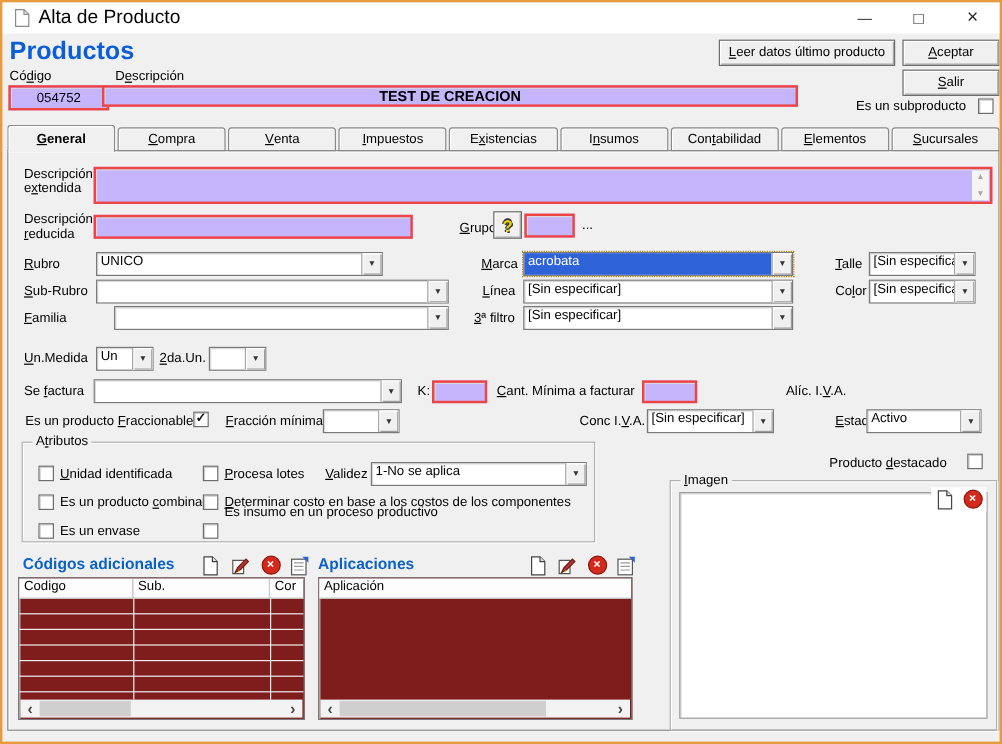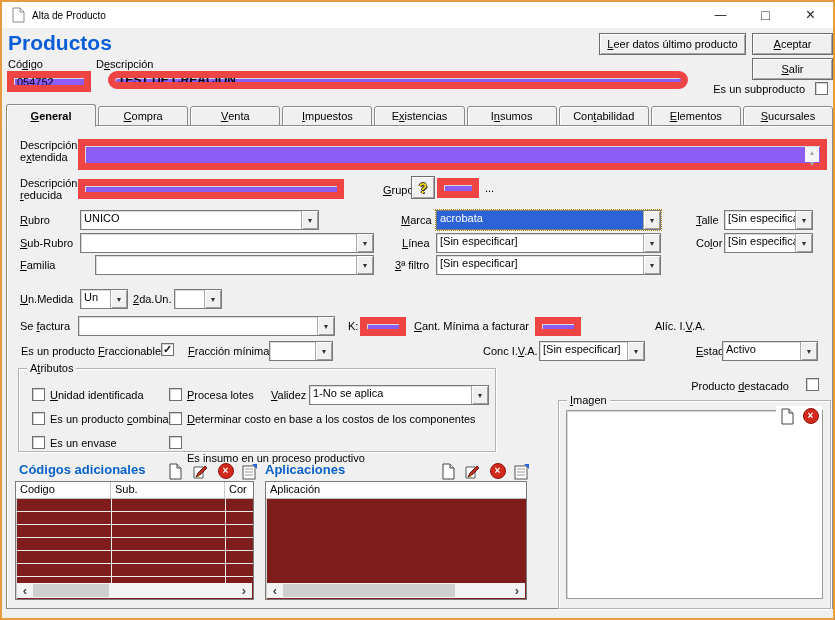--- a/index.html
+++ b/index.html
@@ -6,33 +6,33 @@
   html,body { background:#cfcfcf; }
   body { font-family:"Liberation Sans", sans-serif; }
   #win { position:relative; width:835px; height:620px; background:#f0f0f0;
          border:2px solid #e89b3e; overflow:hidden; font-size:11px; color:#000; }
   .abs { position:absolute; }
   .lbl { position:absolute; font-size:11px; white-space:nowrap; color:#000; }
   .lbl u { text-decoration:underline; }
   
   .titlebar { position:absolute; left:0; top:0; right:0; height:26px; background:#fff;
               display:flex; align-items:center; }
-  .tb-title { font-size:10px; margin-left:8px; }
+  .tb-title { font-size:16px; margin-left:8px; }
   .tb-ctrls { margin-left:auto; display:flex; }
   .tb-btn { width:45px; height:26px; display:flex; align-items:center; justify-content:center;
             color:#222; font-size:14px; }
   
   .btn { position:absolute; background:#f0f0f0; border:1px solid #6d6d6d;
          box-shadow: inset 1px 1px 0 #ffffff, inset -1px -1px 0 #a7a7a7;
          font-size:11px; display:flex; align-items:center; justify-content:center; }
   .btn u { text-decoration:underline; }
   
-  .inp { position:absolute; background:#8b5cf6; border:7px solid #ef4444;
+  .inp { position:absolute; background:#c4b5fd; border:2px solid #ef4444;
          box-shadow: inset 1px 1px 0 #d9d9d9; font:11px "Liberation Sans",sans-serif;
-         padding:0 3px; }
+         padding:0 3px;text-align:center; }
   .bold { font-weight:bold; font-size:12px; }
   
   .combo { position:absolute; height:20px; background:#fff; border:1px solid #7a7a7a;
            box-shadow: inset 1px 1px 0 #d9d9d9; display:flex; align-items:stretch; }
   .combo .v { flex:1; padding:1px 3px 0 3px; font-size:11px; white-space:nowrap; overflow:hidden; }
   .combo .b { width:17px; background:#f0f0f0; border-left:1px solid #a9a9a9;
               box-shadow: inset 1px 1px 0 #fff, inset -1px -1px 0 #9c9c9c;
               display:flex; align-items:center; justify-content:center;
               font-size:7px; color:#333; }
   .combo.sel { outline:1px dotted #b8860b; }
@@ -111,21 +111,21 @@
 
   <div class="heading">Productos</div>
 
   <div class="btn" style="left:597px;top:31px;width:147px;height:22px"><u>L</u>eer datos último producto</div>
   <div class="btn" style="left:750px;top:31px;width:81px;height:22px"><u>A</u>ceptar</div>
   <div class="btn" style="left:750px;top:56px;width:81px;height:22px"><u>S</u>alir</div>
 
   <div class="lbl" style="left:6px;top:56px">Có<u>d</u>igo</div>
   <input class="inp" style="left: 5px; top: 69px; width: 84px; height: 21px;" value="054752">
   <div class="lbl" style="left:94px;top:56px">D<u>e</u>scripción</div>
-  <input class="inp bold" style="left: 106px; top: 69px; width: 580px; height: 18px; border-radius: 10px;" value="TEST DE CREACION">
+  <input class="inp bold" style="left: 83px; top: 69px; width: 580px; height: 18px;" value="TEST DE CREACION">
 
   <div class="lbl" style="right:28px;top:81px">Es un subproducto</div>
   <div class="cb" style="left:813px;top:80px"></div>
 
   <div class="tabs">
     <div class="tab active"><u>G</u>eneral</div>
     <div class="tab"><u>C</u>ompra</div>
     <div class="tab"><u>V</u>enta</div>
     <div class="tab"><u>I</u>mpuestos</div>
     <div class="tab">E<u>x</u>istencias</div>
@@ -260,21 +260,21 @@
       </div>
 
       <div class="cb" style="left:13px;top:43px"></div>
       <div class="lbl" style="left:31px;top:44px">Es un producto <u>c</u>ombinado</div>
       <div class="cb" style="left:150px;top:43px"></div>
       <div class="lbl" style="left:168px;top:44px"><u>D</u>eterminar costo en base a los costos de los componentes</div>
 
       <div class="cb" style="left:13px;top:67px"></div>
       <div class="lbl" style="left:31px;top:68px">Es un envase</div>
       <div class="cb" style="left:150px;top:67px"></div>
-      <div class="lbl" style="left:168px;top:83px">Es insumo en un proceso productivo</div>
+      <div class="lbl" style="left:168px;top:52px">Es insumo en un proceso productivo</div>
     </div>
 
     <div class="lbl" style="right:43px;top:254px">Producto <u>d</u>estacado</div>
     <div class="cb" style="left:799px;top:252px"></div>
 
     <div class="fs" style="left:551px;top:274px;width:273px;height:209px">
       <div class="fs-t"><u>I</u>magen</div>
       <div class="abs" style="left:7px;top:9px;right:7px;bottom:9px;background:#fff;border:1px solid #9a9a9a;box-shadow:inset 1px 1px 0 #d6d6d6"></div>
       <div class="abs" style="right:8px;top:5px;background:#fff;display:flex;gap:4px;padding:1px 2px">
         <div class="icon-btn" style="position:static">

